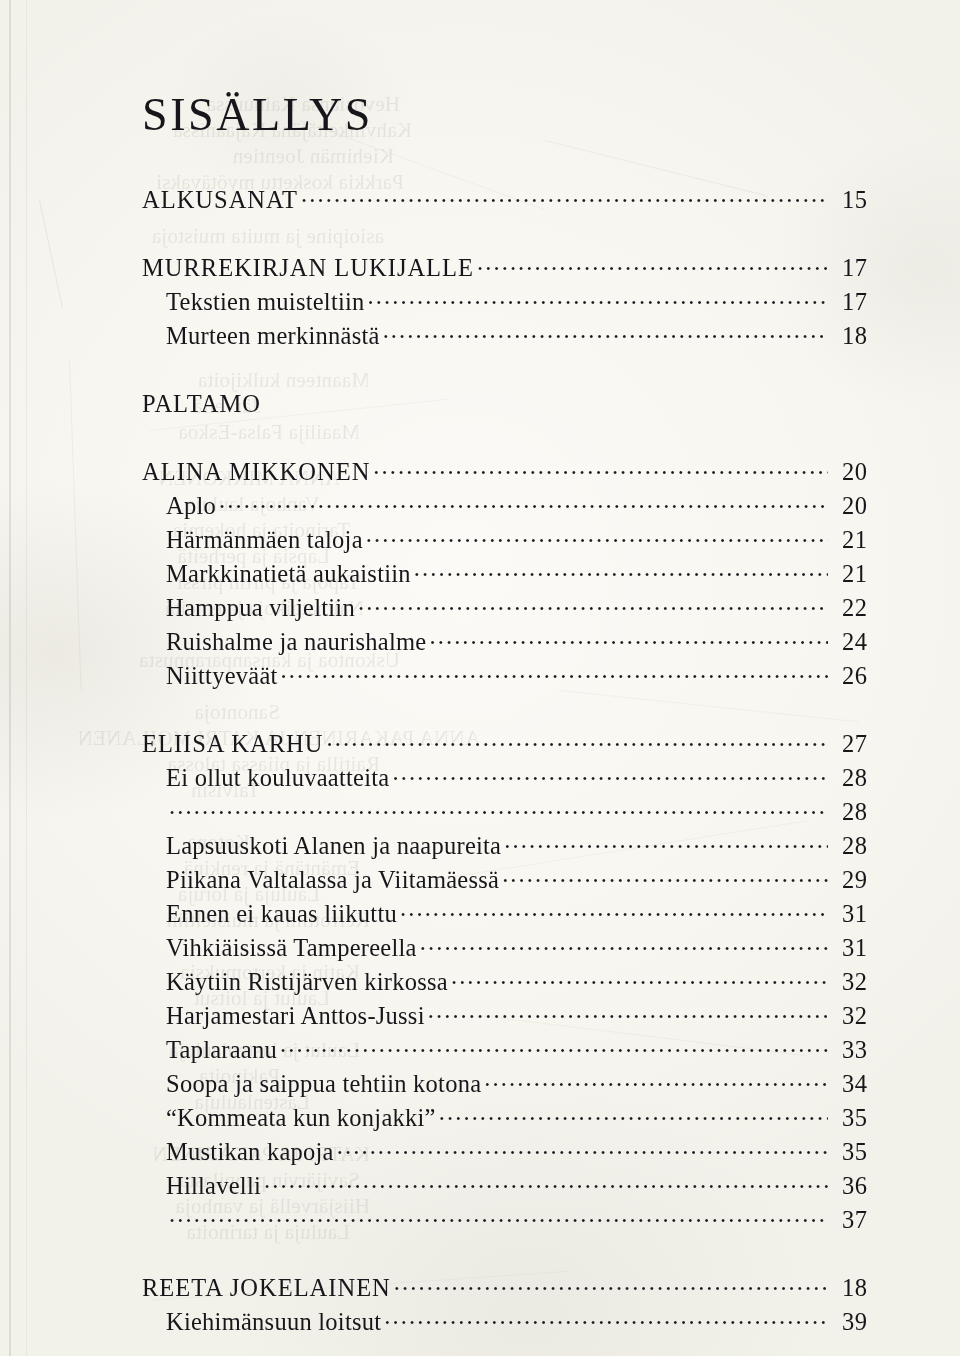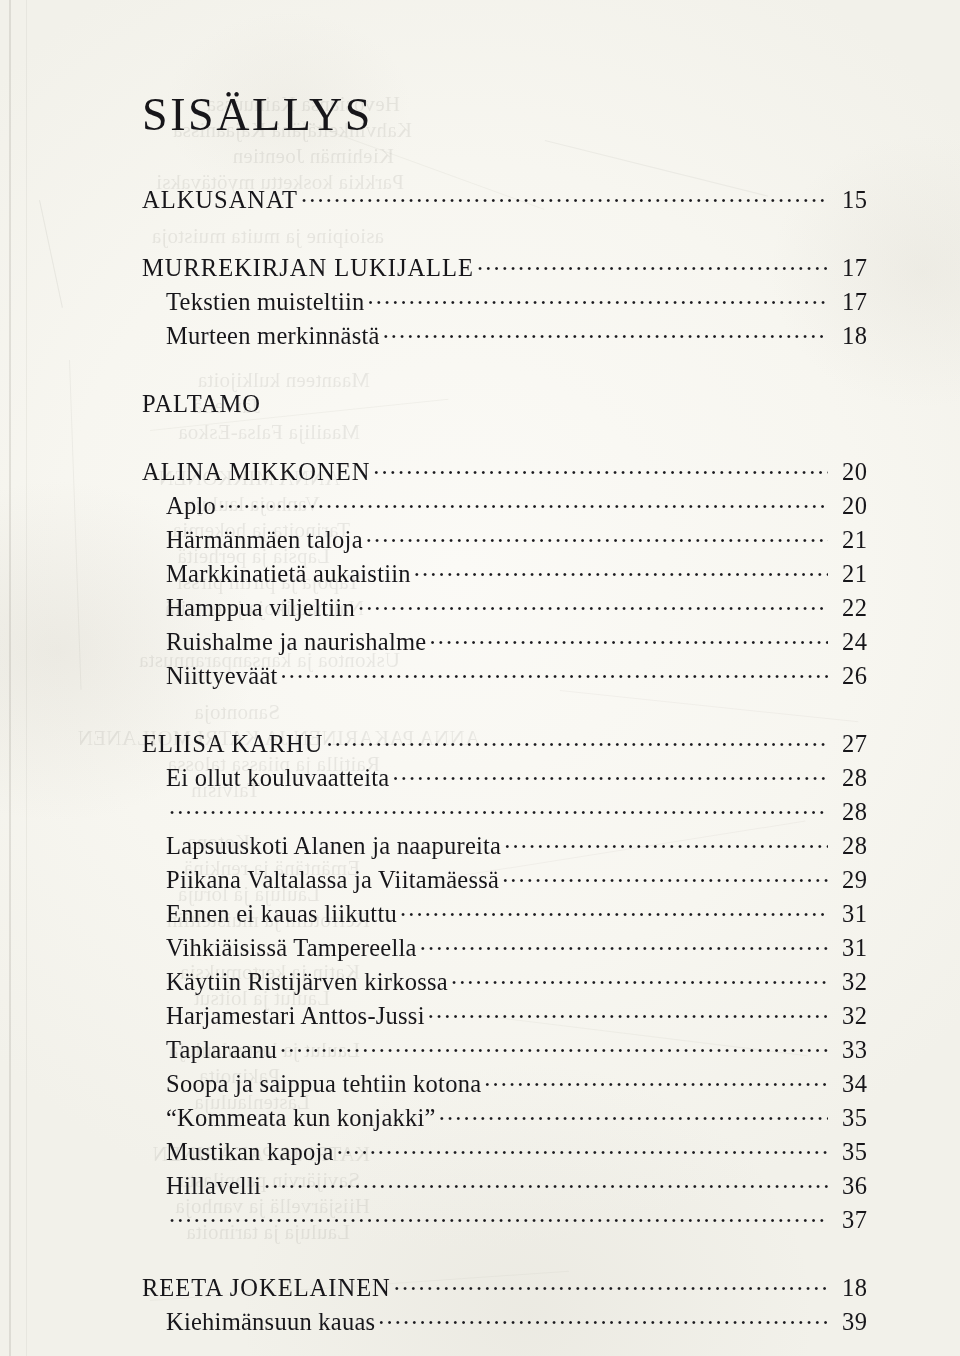--- a/index.html
+++ b/index.html
@@ -330,20 +330,20 @@
           <span class="leader"></span>
           <span class="pagenum">37</span>
         </div>
         <div class="gap-md"></div>
         <div class="row lvl-major">
           <span class="label">REETA JOKELAINEN</span>
           <span class="leader"></span>
           <span class="pagenum">18</span>
         </div>
         <div class="row lvl-sub">
-          <span class="label">Kiehimänsuun kauas</span>
+          <span class="label">Kiehimänsuun loitsut</span>
           <span class="leader"></span>
           <span class="pagenum">39</span>
         </div>
       </div>
   </div>
 
 </div>
 
 </body></html>

